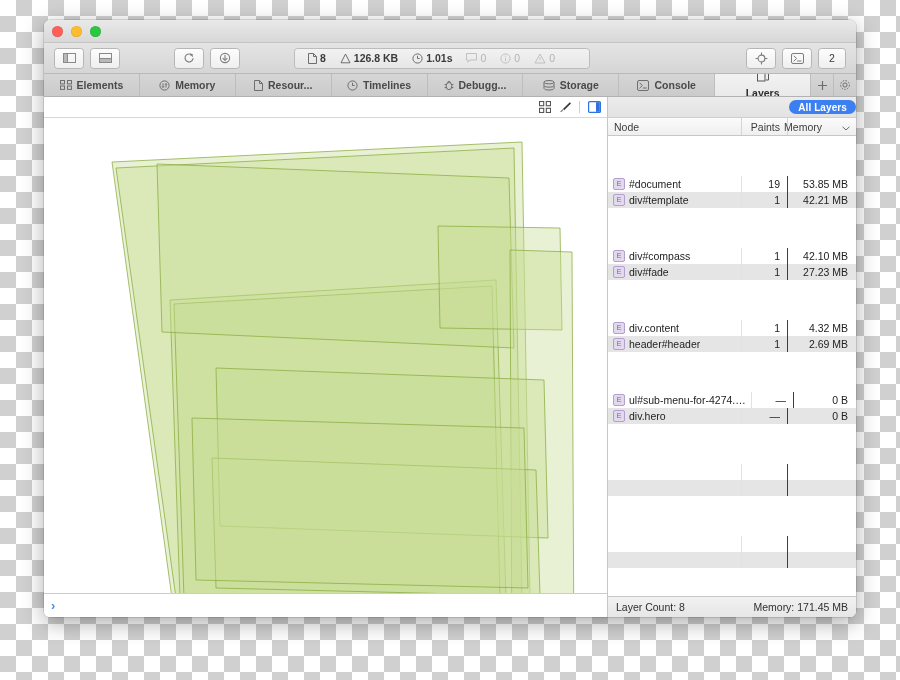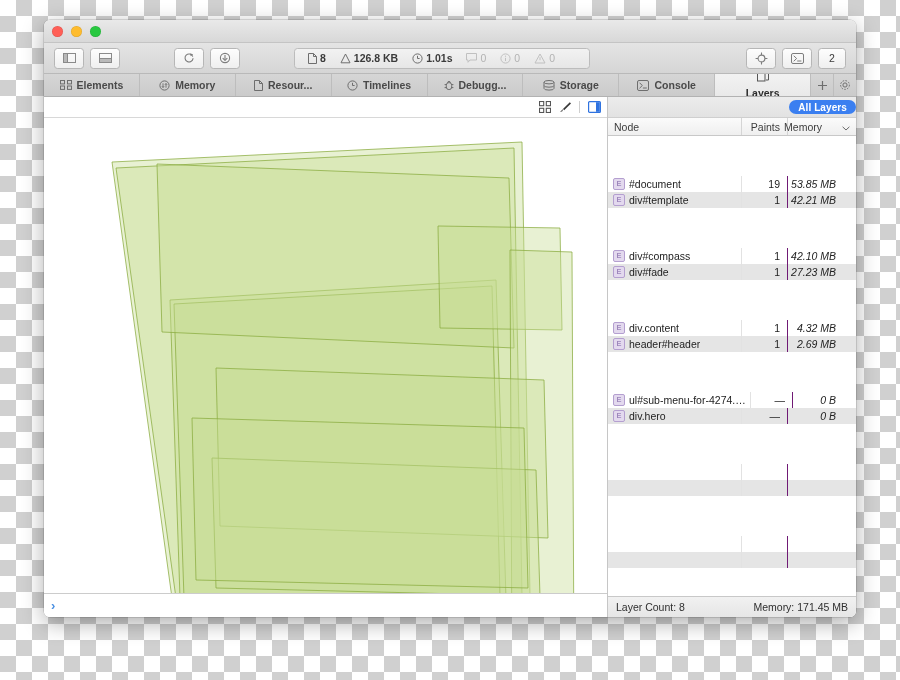--- a/index.html
+++ b/index.html
@@ -227,21 +227,21 @@
     height: 16px;
     display: flex; align-items: center;
     font-size: 10.5px; color: #222;
     box-sizing: border-box;
   }
   .trow.odd  { background: #ffffff; margin-top: 40px; }
   .trow.even { background: #e5e5e5; }
   .td { height:100%; display:flex; align-items:center; box-sizing:border-box; }
   .td.node   { flex: 1 1 auto; padding-left: 5px; gap: 4px; border-right:1px solid #e2e2e2; overflow:hidden; white-space:nowrap; min-width:0; }
   .td.paints { width: 46px; justify-content:flex-end; padding-right:7px; border-right:1px solid #701a75; }
-  .td.memory { width: 68px; justify-content:flex-end; padding-right:20px;font-style:italic; }
+  .td.memory { width: 68px; justify-content:flex-end; padding-right:8px; }
   .ebadge {
     width: 10px; height: 10px;
     border-radius: 2px;
     background: #e3d9ee;
     border: 1px solid #b49fd0;
     color: #7c5fa3;
     font-size: 7px; line-height: 10px;
     text-align: center;
     font-family: "Liberation Sans", sans-serif;
     flex: 0 0 auto;

